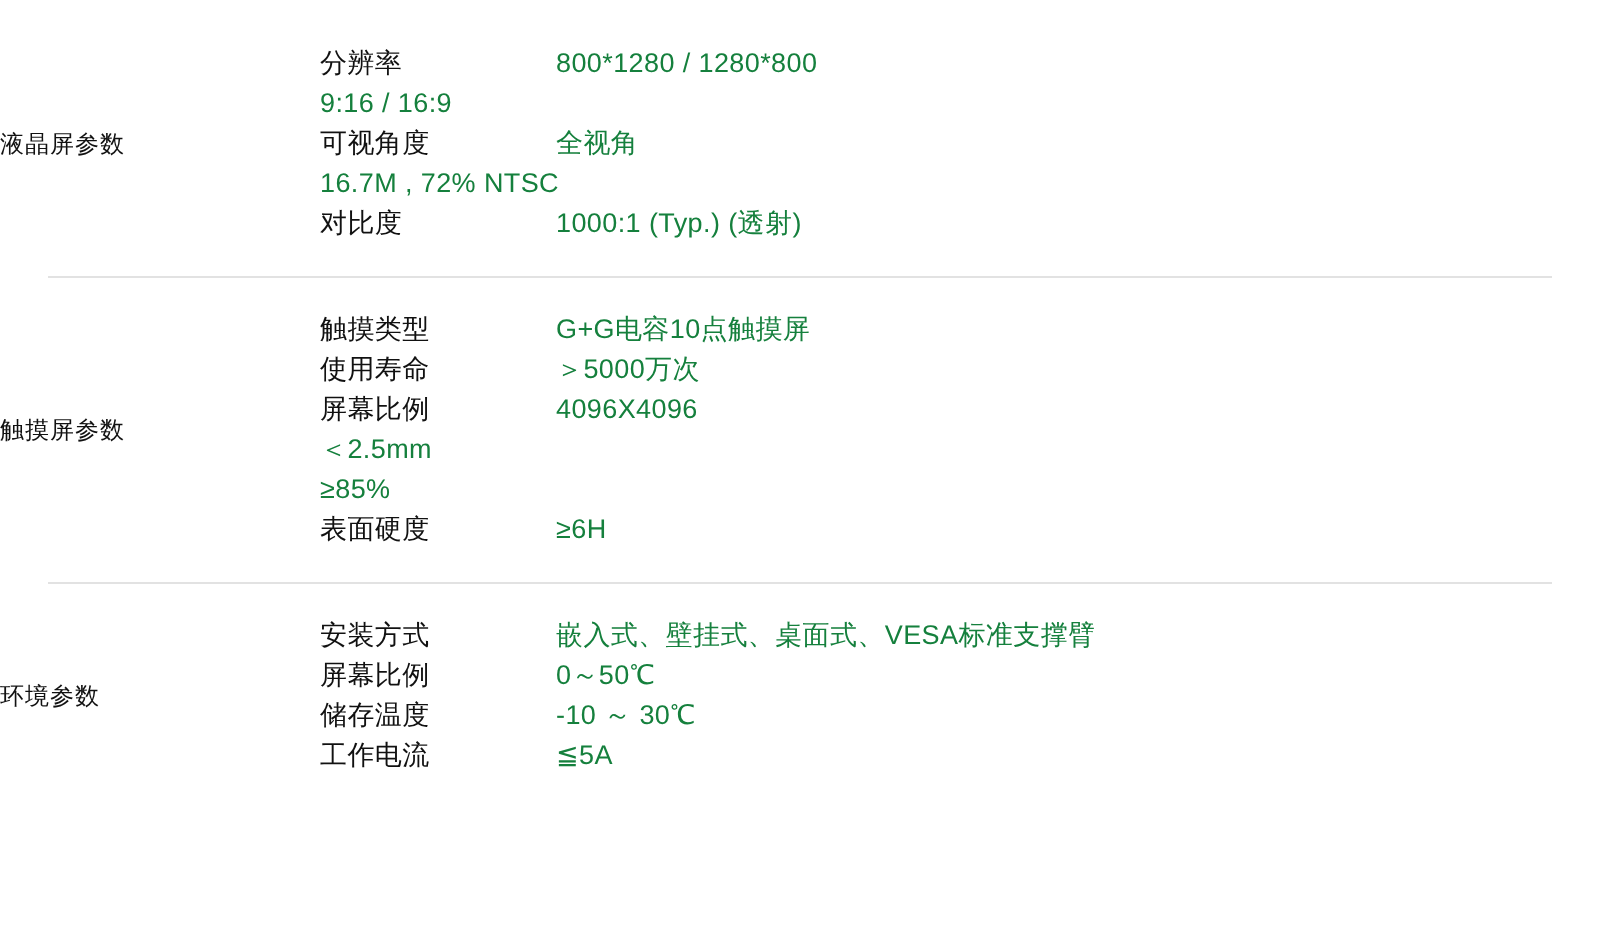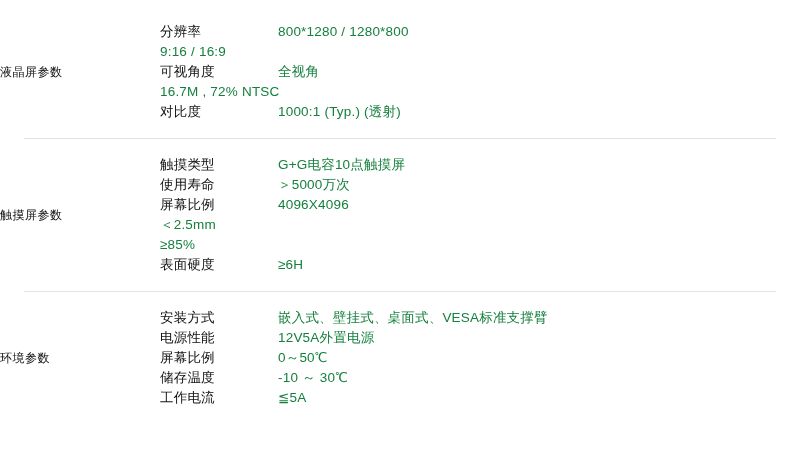--- a/index.html
+++ b/index.html
@@ -131,24 +131,20 @@
   <div class="divider"></div>
 
   <div class="section sec-env">
     <div class="section-label">环境参数</div>
     <div class="rows">
       <div class="row">
         <div class="row-key">安装方式</div>
         <div class="row-val">嵌入式、壁挂式、桌面式、VESA标准支撑臂</div>
       </div>
       <div class="row">
-        <div class="row-key">电源性能</div>
-        <div class="row-val">12V5A外置电源</div>
-      </div>
-      <div class="row">
         <div class="row-key">屏幕比例</div>
         <div class="row-val">0～50℃</div>
       </div>
       <div class="row">
         <div class="row-key">储存温度</div>
         <div class="row-val">-10 ～ 30℃</div>
       </div>
       <div class="row">
         <div class="row-key">工作电流</div>
         <div class="row-val">≦5A</div>

